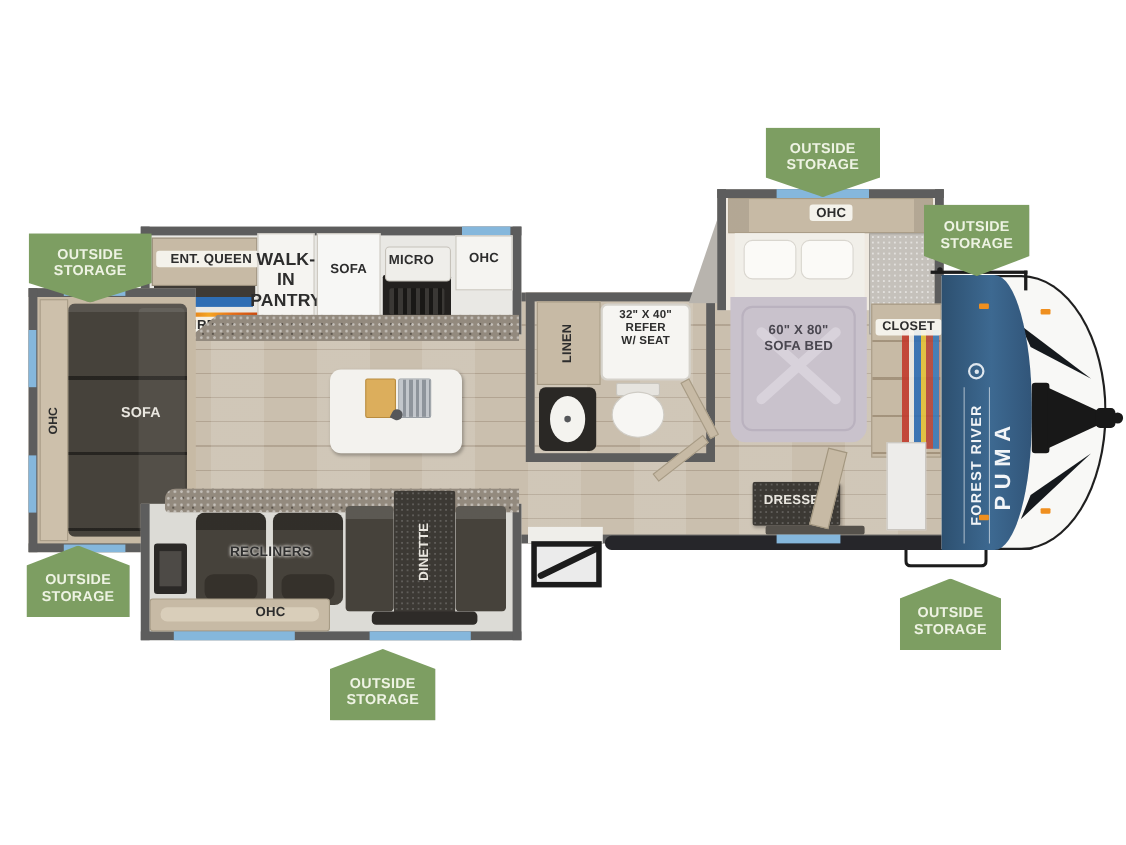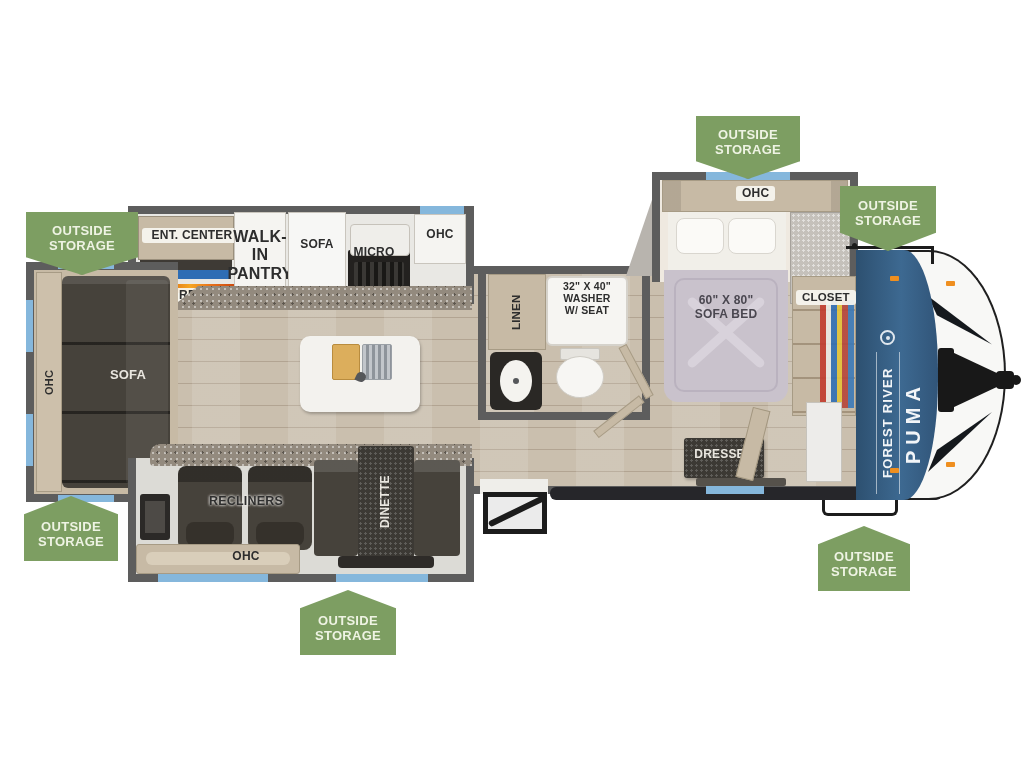--- a/index.html
+++ b/index.html
@@ -51,21 +51,21 @@
 
   <div class="abs" style="left:550px;top:487px;width:392px;height:13px;background:#26262a;border-radius:6px;"></div>
 
   <div class="abs" style="left:822px;top:500px;width:76px;height:16px;border:3px solid #1c1c1c;border-top:none;border-radius:0 0 6px 6px;background:transparent;"></div>
 
   <div class="wallbox" style="left:128px;top:206px;width:346px;height:98px;border-bottom:none;background:#e9e8e4;"></div>
   <div class="bluewin" style="left:420px;top:206px;width:44px;height:8px;"></div>
 
   <div class="abs tan" style="left:138px;top:216px;width:96px;height:44px;border:1px solid #9a8f7c;"></div>
   <div class="pill" style="left:142px;top:228px;width:88px;">
-      <span>ENT. CENTER</span>
+      <span>ENT. QUEEN</span>
     </div>
   <div class="abs" style="left:140px;top:260px;width:92px;height:10px;background:#3e3a35;"></div>
   <div class="abs" style="left:148px;top:270px;width:82px;height:9px;background:#2e6db4;"></div>
   <div class="abs" style="left:152px;top:284px;width:84px;height:9px;background:linear-gradient(90deg,#c9470e,#f5a623 45%,#e8711a 70%,#c9470e);border-radius:2px;"></div>
   <div class="pill" style="left:162px;top:288px;">
       <span>FIREPLACE</span>
     </div>
 
   <div class="abs white-fix" style="left:234px;top:212px;width:52px;height:78px;border:1px solid #c9c5bd;"></div>
   <div class="txt" style="left:234px;top:228px;width:52px;font-size:16px;">
@@ -74,21 +74,21 @@
   </div>
 
   <div class="abs" style="left:288px;top:212px;width:58px;height:80px;background:#f7f7f5;border:1px solid #c9c5bd;"></div>
   <div class="txt" style="left:288px;top:238px;width:58px;">
       <span>SOFA</span>
     </div>
 
   <div class="abs" style="left:348px;top:250px;width:62px;height:44px;background:#23211f;border-radius:2px;"></div>
   <div class="abs" style="left:354px;top:262px;width:50px;height:24px;background:repeating-linear-gradient(90deg,#3a3835 0 4px,#191816 4px 8px);border-radius:2px;"></div>
   <div class="abs" style="left:350px;top:224px;width:60px;height:32px;background:#efeeea;border:1px solid #c6c2ba;border-radius:4px;"></div>
-  <div class="txt" style="left:350px;top:230px;width:48px;margin-top:16px;">
+  <div class="txt" style="left:350px;top:230px;width:48px;">
       <span>MICRO</span>
     </div>
 
   <div class="abs white-fix" style="left:414px;top:214px;width:52px;height:50px;border:1px solid #c9c5bd;"></div>
   <div class="txt" style="left:414px;top:228px;width:52px;">
       <span>OHC</span>
     </div>
 
   <div class="abs speckle" style="left:168px;top:286px;width:304px;height:24px;clip-path:polygon(30px 0,100% 0,100% 100%,0 100%);"></div>
 
@@ -115,21 +115,21 @@
   <div class="abs" style="left:356px;top:372px;width:10px;height:10px;background:#55575a;border-radius:50% 50% 50% 0;transform:rotate(25deg);"></div>
 
   <div class="wallbox wood" style="left:478px;top:266px;width:172px;height:154px;"></div>
   <div class="abs tan" style="left:488px;top:274px;width:58px;height:76px;border:1px solid #a79b85;"></div>
   <div class="txt v" style="left:488px;top:274px;width:58px;height:76px;font-size:11.5px;">
       <span>LINEN</span>
     </div>
   <div class="abs" style="left:546px;top:276px;width:82px;height:70px;background:#f6f5f2;border:2px solid #d5d2cb;border-radius:6px;"></div>
   <div class="txt" style="left:546px;top:280px;width:82px;font-size:10.5px;">
     <span>32" X 40"</span>
-      <span>WASHER</span>
+      <span>REFER</span>
       <span>W/ SEAT</span>
   </div>
   <div class="abs" style="left:490px;top:352px;width:52px;height:58px;background:#2a2825;border-radius:6px;"></div>
   <div class="abs" style="left:500px;top:360px;width:32px;height:42px;background:#f4f3ef;border-radius:50%;"></div>
   <div class="abs" style="left:513px;top:378px;width:6px;height:6px;background:#55575a;border-radius:50%;"></div>
   <div class="abs" style="left:560px;top:348px;width:40px;height:12px;background:#e6e4df;border:1px solid #c9c6bf;border-radius:2px;"></div>
   <div class="abs" style="left:556px;top:356px;width:48px;height:42px;background:#f7f6f3;border:1px solid #cfccc5;border-radius:50%;"></div>
 
   <div class="abs tan" style="left:596px;top:430px;width:58px;height:9px;transform:rotate(-38deg);transform-origin:left center;border:1px solid #a79b85;"></div>
   <div class="abs tan" style="left:618px;top:346px;width:9px;height:58px;transform:rotate(-28deg);transform-origin:top center;border:1px solid #a79b85;"></div>

